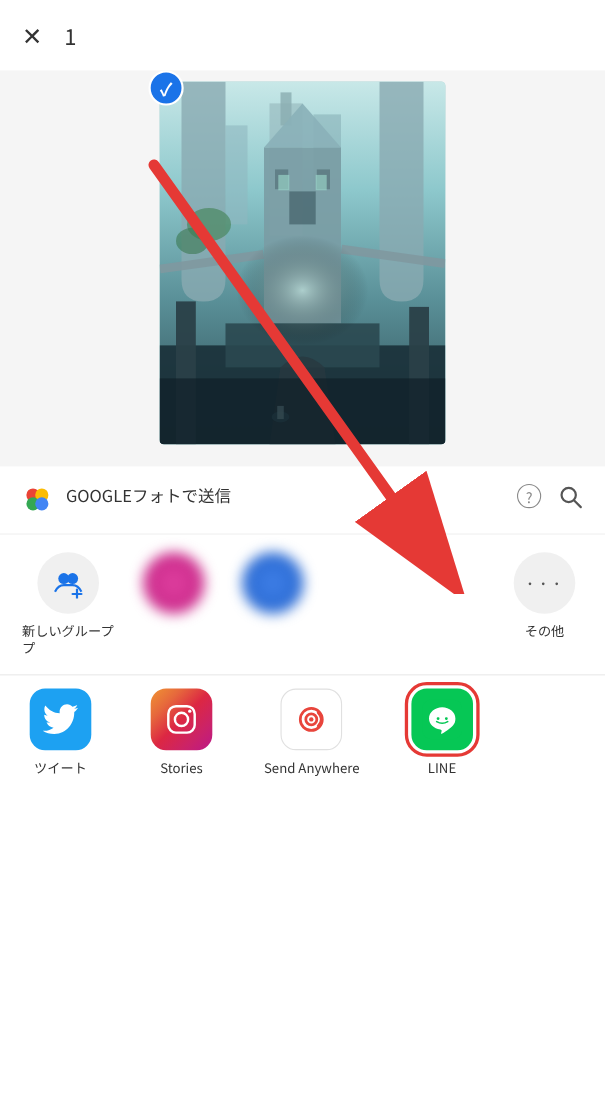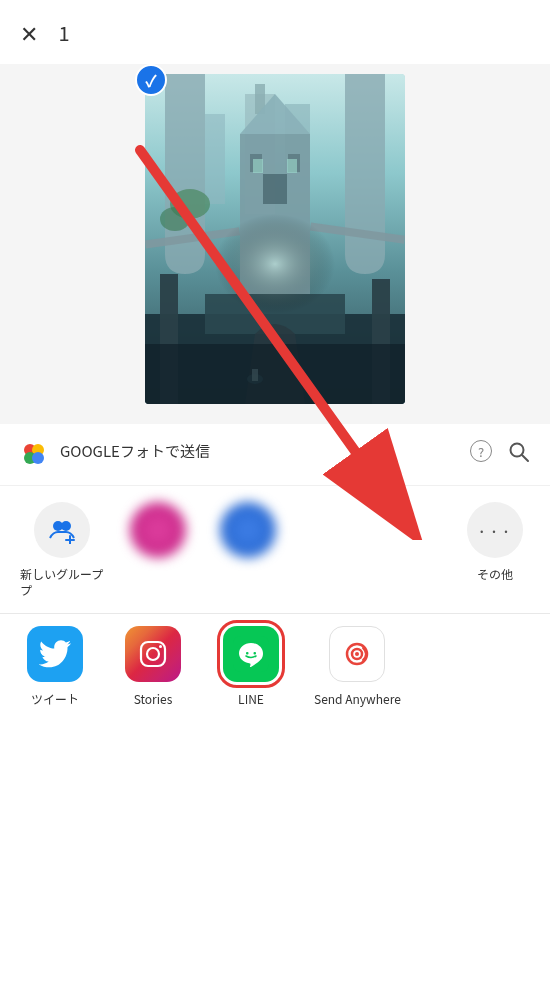--- a/index.html
+++ b/index.html
@@ -174,21 +174,21 @@
       font-size: 13px;
       color: #666;
       padding: 12px 20px 8px;
     }
 
     
     .apps-row {
       display: flex;
       align-items: flex-start;
       padding: 12px 20px 20px;
-      gap: 28px;
+      gap: 40px;
     }
     .app-item {
       display: flex;
       flex-direction: column;
       align-items: center;
       gap: 8px;
       cursor: pointer;
       min-width: 70px;
     }
     .app-icon-wrap {
@@ -400,44 +400,44 @@
         <svg width="30" height="30" viewBox="0 0 30 30" fill="none" xmlns="http://www.w3.org/2000/svg">
           <rect x="3" y="3" width="24" height="24" rx="7" stroke="white" stroke-width="2.2"></rect>
           <circle cx="15" cy="15" r="6" stroke="white" stroke-width="2.2"></circle>
           <circle cx="22.5" cy="7.5" r="1.5" fill="white"></circle>
         </svg>
       </div>
       <span class="app-label">Stories</span>
     </div>
 
     <div class="app-item">
+      <div class="app-icon-wrap sendanywhere">
+        <svg class="sa-icon" viewBox="0 0 36 36" xmlns="http://www.w3.org/2000/svg">
+          <rect width="36" height="36" rx="8" fill="white"></rect>
+
+          <circle cx="18" cy="18" r="10" fill="none" stroke="#e8453c" stroke-width="2.5"></circle>
+          <circle cx="18" cy="18" r="5" fill="none" stroke="#e8453c" stroke-width="2.5"></circle>
+          <circle cx="18" cy="18" r="2" fill="#e8453c"></circle>
+
+          <path d="M24,12 Q30,18 24,24" fill="none" stroke="#e8453c" stroke-width="2" stroke-linecap="round"></path>
+        </svg>
+      </div>
+      <span class="app-label">Send Anywhere</span>
+    </div>
+
+    <div class="app-item">
       <div class="app-icon-wrap line">
         <svg width="36" height="36" viewBox="0 0 36 36" xmlns="http://www.w3.org/2000/svg">
           <rect width="36" height="36" rx="8" fill="#06c755"></rect>
           <g fill="white">
 
             <path d="M18,7 C11.4,7 6,11.6 6,17.2 C6,22.2 10.4,26.4 16.2,27.2 C16.6,27.3 17.2,27.5 17.4,27.8 C17.5,28.1 17.5,28.6 17.4,28.9 C17.4,28.9 17.1,30.1 17,30.4 C16.9,30.7 16.7,31.5 18,30.9 C19.3,30.3 25.2,26.6 27.8,23.6 C29.6,21.6 30,19.5 30,17.2 C30,11.6 24.6,7 18,7 Z" fill="white"></path>
 
             <rect x="13" y="16" width="2.5" height="2.5" rx="1" fill="#06c755"></rect>
             <rect x="20.5" y="16" width="2.5" height="2.5" rx="1" fill="#06c755"></rect>
             <path d="M13,20 Q18,23 23,20" fill="none" stroke="#06c755" stroke-width="1.5" stroke-linecap="round"></path>
           </g>
         </svg>
       </div>
       <span class="app-label">LINE</span>
     </div>
-
-    <div class="app-item">
-      <div class="app-icon-wrap sendanywhere">
-        <svg class="sa-icon" viewBox="0 0 36 36" xmlns="http://www.w3.org/2000/svg">
-          <rect width="36" height="36" rx="8" fill="white"></rect>
-
-          <circle cx="18" cy="18" r="10" fill="none" stroke="#e8453c" stroke-width="2.5"></circle>
-          <circle cx="18" cy="18" r="5" fill="none" stroke="#e8453c" stroke-width="2.5"></circle>
-          <circle cx="18" cy="18" r="2" fill="#e8453c"></circle>
-
-          <path d="M24,12 Q30,18 24,24" fill="none" stroke="#e8453c" stroke-width="2" stroke-linecap="round"></path>
-        </svg>
-      </div>
-      <span class="app-label">Send Anywhere</span>
-    </div>
   </div>
 </div>
 
 </body></html>

